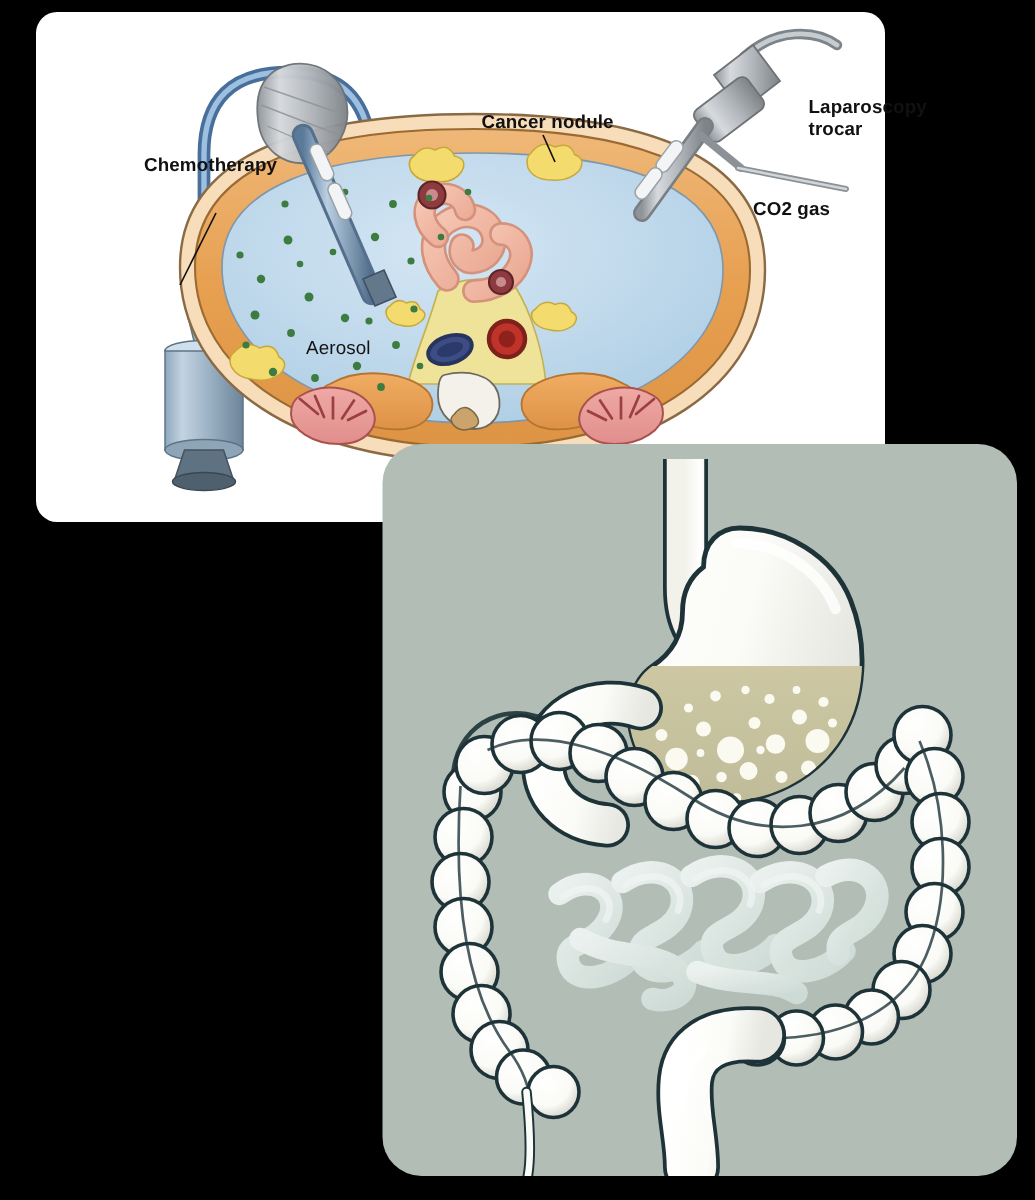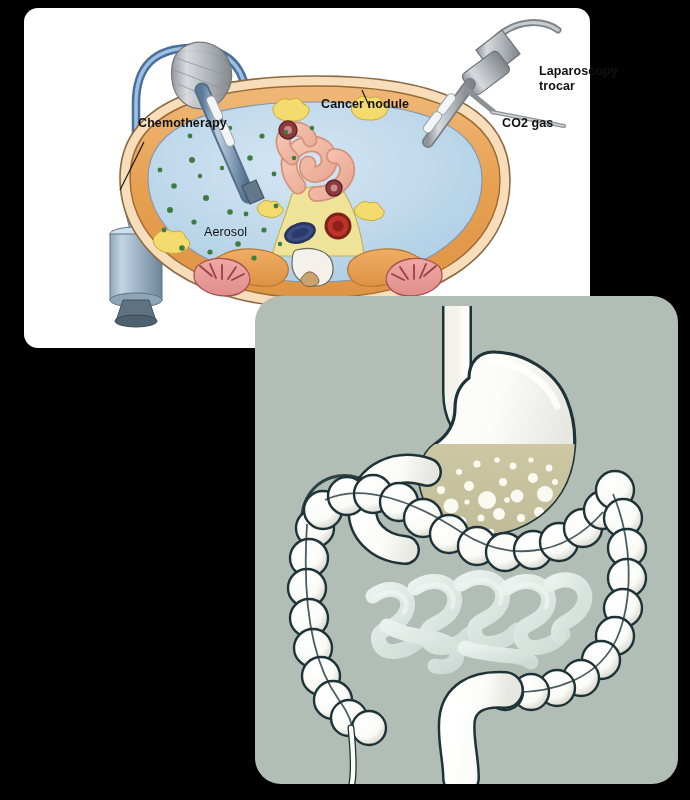--- a/index.html
+++ b/index.html
@@ -59,24 +59,24 @@
     position: absolute;
     color: #111111;
     font-family: "Liberation Sans", sans-serif;
     font-size: 12.5px;
     font-weight: 600;
     letter-spacing: .1px;
     line-height: 15px;
     white-space: pre-line;
     pointer-events: none;
   }
-  #lbl-chemo   { left: 72px;  top: 108px; margin-left: 42px; }
-  #lbl-cancer  { left: 297px; top: 66px; margin-top: 23px;  }
+  #lbl-chemo   { left: 72px;  top: 95px; }
+  #lbl-cancer  { left: 297px; top: 66px;  }
   #lbl-lap     { left: 515px; top: 56px;  }
-  #lbl-co2     { left: 478px; top: 108px; }
+  #lbl-co2     { left: 478px; top: 124px; }
   #lbl-aerosol { left: 180px; top: 217px; font-weight: 400; }
 </style>
 </head>
 <body style="background: rgb(0, 0, 0);">
 
 <div id="stage" style="background: rgb(0, 0, 0);">
 
   <div id="panel-a" style="background: rgb(255, 255, 255);">
 
     <svg id="panel-a-svg" viewBox="0 0 566 340">

